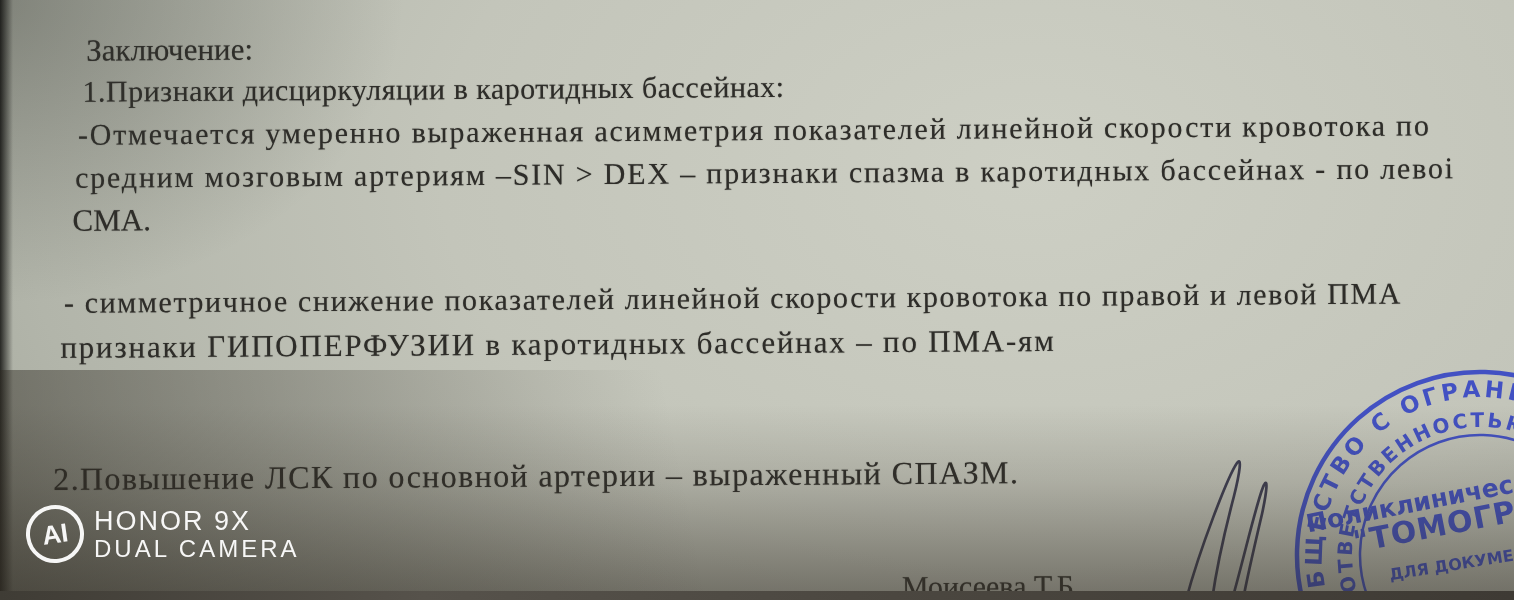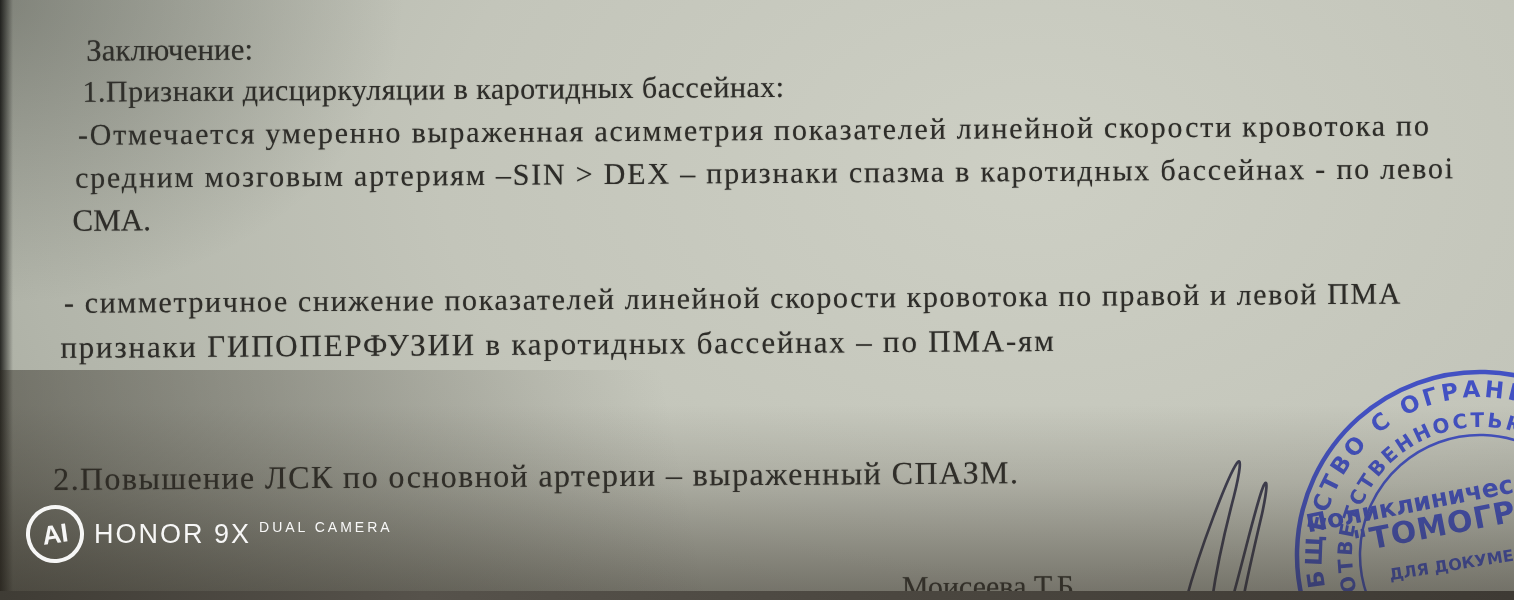--- a/index.html
+++ b/index.html
@@ -32,23 +32,23 @@
     color:rgba(255,255,255,.95);
   }
   .wm-logo{
     width:50px;height:50px;flex:0 0 auto;
     border:4px solid rgba(255,255,255,.95);
     border-radius:50%;
     display:flex;align-items:center;justify-content:center;
     font-weight:bold;font-size:26px;letter-spacing:0;
     transform:rotate(-8deg);
   }
-  .wm-text{display:flex;flex-direction:row;line-height:1.05;}
+  .wm-text{display:flex;flex-direction:column;line-height:1.05;}
   .wm-line1{font-size:27px;letter-spacing:2px;font-weight:400;}
-  .wm-line2{font-size:14px;letter-spacing:3px;font-weight:400;margin-left:8px;}
+  .wm-line2{font-size:24px;letter-spacing:3px;font-weight:400;}
   
   .stamp-svg{position:absolute;left:1280px;top:362px;}
   .stamp-svg text{font-family:"DejaVu Sans","Liberation Sans",sans-serif;}
   .sig-svg{position:absolute;left:1150px;top:428px;}
   
   .ov{position:absolute;pointer-events:none;}
   .vignette-tl{left:0;top:0;width:440px;height:330px;
     background:radial-gradient(ellipse at 0% 0%, rgba(52,54,48,.38), rgba(52,54,48,0) 65%);}
   .shade-left{left:0;top:0;width:13px;height:100%;
     background:linear-gradient(to right, rgba(16,16,14,.85), rgba(16,16,14,0));}

